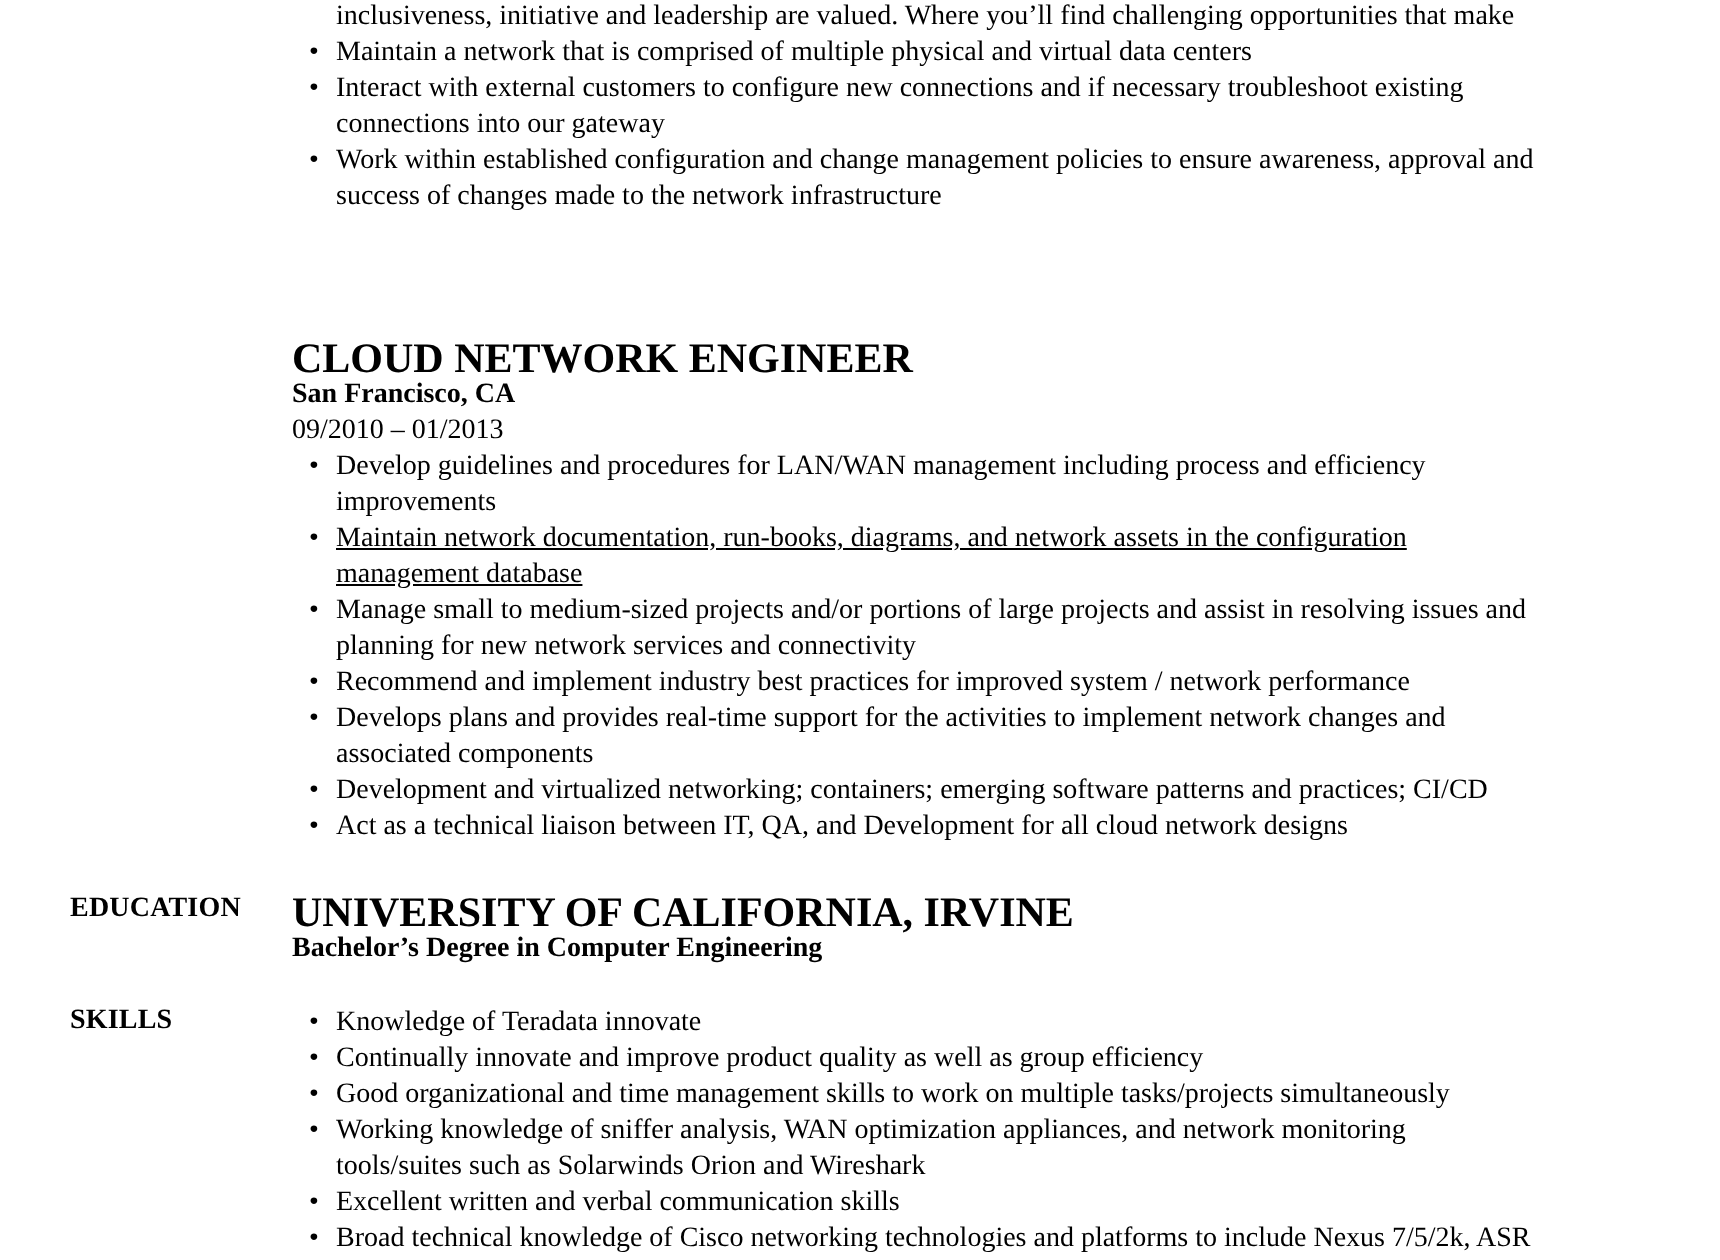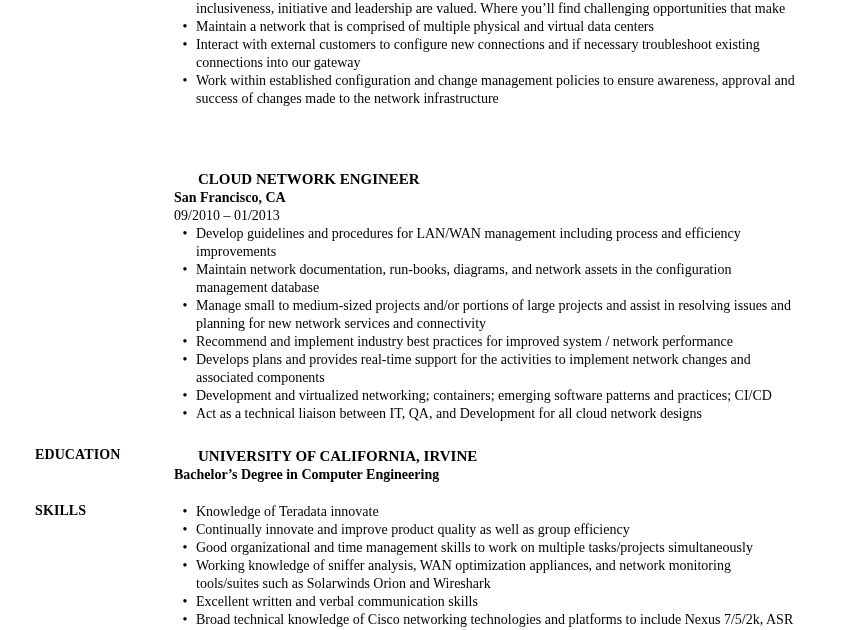--- a/index.html
+++ b/index.html
@@ -4,29 +4,29 @@
 <style>
   html, body { margin: 0; padding: 0; background: #ffffff; }
   body {
     width: 860px; height: 630px; overflow: hidden; position: relative;
     font-family: "Liberation Serif", serif; color: #000; font-size: 14px;
   }
   .page { position: absolute; left: 0; top: 0; width: 860px; height: 630px; }
   .side-label {
     position: absolute; left: 35px; font-weight: bold; font-size: 14px; letter-spacing: 0.1px;
   }
-  .block { position: absolute; left: 174px; width: 680px; }
+  .block { position: absolute; left: 146px; width: 680px; }
   .line { height: 18px; line-height: 18px; white-space: nowrap; }
   ul { margin: 0; padding: 0; list-style: none; }
   li { position: relative; padding-left: 22px; line-height: 18px; }
   li .bullet {
     position: absolute; left: 7px; top: 0; width: 8px; text-align: center;
   }
   li .txt { display: block; width: 640px; }
-  .title { font-weight: bold; font-size: 15px; height: 20px; line-height: 20px; margin-left: 24px; }
+  .title { font-weight: bold; font-size: 21px; height: 20px; line-height: 20px; }
   .bold { font-weight: bold; }
 </style>
 </head>
 <body>
 
 <div class="page">
 
   <div class="block" style="top:0px;">
     <div style="padding-left:22px;">
       <div class="line">inclusiveness, initiative and leadership are valued. Where you’ll find challenging opportunities that make</div>
@@ -51,21 +51,21 @@
     <div class="title">CLOUD NETWORK ENGINEER</div>
     <div class="line bold">San Francisco, CA</div>
     <div class="line">09/2010 – 01/2013</div>
     <ul>
       <li>
           <span class="bullet">•</span>
           <span class="txt" style="width:600px;">Develop guidelines and procedures for LAN/WAN management including process and efficiency improvements</span>
         </li>
       <li>
           <span class="bullet">•</span>
-          <span class="txt" style="width:600px;">Maintain network documentation, run-books, diagrams, and network assets in the configuration management database</span>
+          <span class="txt" style="width:600px;text-decoration:underline;">Maintain network documentation, run-books, diagrams, and network assets in the configuration management database</span>
         </li>
       <li>
           <span class="bullet">•</span>
           <span class="txt">Manage small to medium-sized projects and/or portions of large projects and assist in resolving issues and planning for new network services and connectivity</span>
         </li>
       <li>
           <span class="bullet">•</span>
           <span class="txt">Recommend and implement industry best practices for improved system / network performance</span>
         </li>
       <li>

